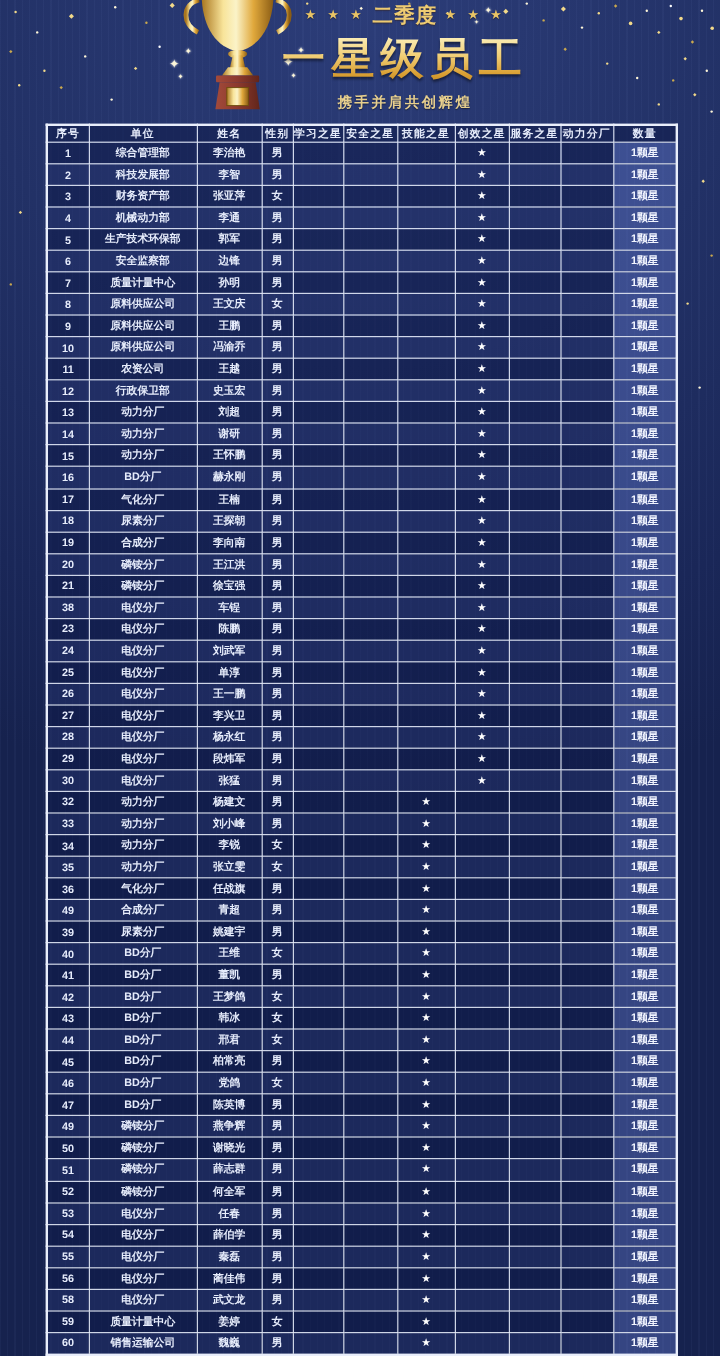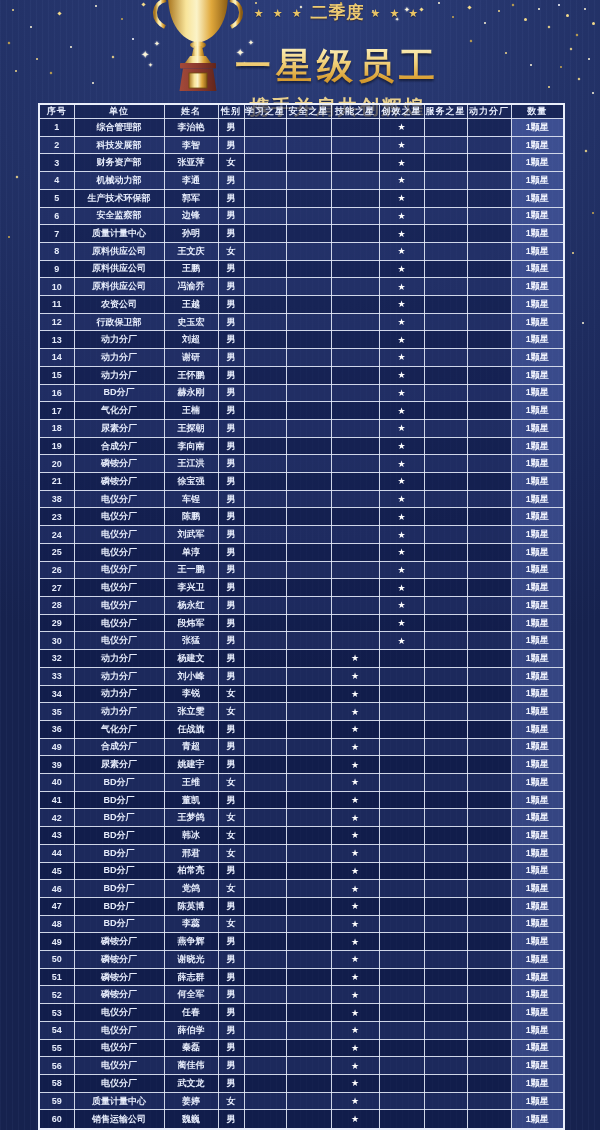--- a/index.html
+++ b/index.html
@@ -22,28 +22,28 @@
     display:flex;align-items:center;justify-content:center;gap:6px;
     height:22px;line-height:22px;
   }
   .banner-stars{color:#e9c465;font-size:11px;letter-spacing:3px;
     text-shadow:0 1px 1px rgba(0,0,0,0.4);}
   .quarter-label{
     font-size:17px;font-weight:bold;color:#edcb72;letter-spacing:1px;
     text-shadow:0 1px 1px rgba(60,30,0,0.5);
   }
   .main-title{
-    margin-top:18px;font-size:36px;font-weight:bold;letter-spacing:5px;
+    margin-top:1px;font-size:36px;font-weight:bold;letter-spacing:5px;
     background:linear-gradient(180deg,#fdf4c4 5%,#f0cd74 45%,#d99f33 75%,#b87f1e 100%);
     -webkit-background-clip:text;background-clip:text;color:transparent;
     filter:drop-shadow(0 2px 1px rgba(0,0,0,0.45));
     white-space:nowrap;
   }
   .subtitle{
-    margin-top:3px;font-size:20px;font-weight:bold;letter-spacing:2px;
+    margin-top:3px;font-size:12px;font-weight:bold;letter-spacing:2px;
     color:#e7cf8e;text-shadow:0 1px 1px rgba(0,0,0,0.45);white-space:nowrap;
   }
   .sparkle{position:absolute;color:#fdf6d8;text-shadow:0 0 2px #fff;line-height:1;}
   
   .dot{position:absolute;display:block;}
   
   table.star-table{
     position:absolute;left:38px;top:103px;width:525px;height:1027px;
     border-collapse:collapse;table-layout:fixed;
     border:2px solid #e9eefb;
@@ -775,33 +775,20 @@
           <td>男</td>
           <td></td>
           <td></td>
           <td class="star-cell">★</td>
           <td></td>
           <td></td>
           <td></td>
           <td class="count-cell">1颗星</td>
         </tr>
         <tr>
-          <td>48</td>
-          <td>BD分厂</td>
-          <td>李蕊</td>
-          <td>女</td>
-          <td></td>
-          <td></td>
-          <td class="star-cell">★</td>
-          <td></td>
-          <td></td>
-          <td></td>
-          <td class="count-cell">1颗星</td>
-        </tr>
-        <tr>
           <td>49</td>
           <td>磷铵分厂</td>
           <td>燕争辉</td>
           <td>男</td>
           <td></td>
           <td></td>
           <td class="star-cell">★</td>
           <td></td>
           <td></td>
           <td></td>

